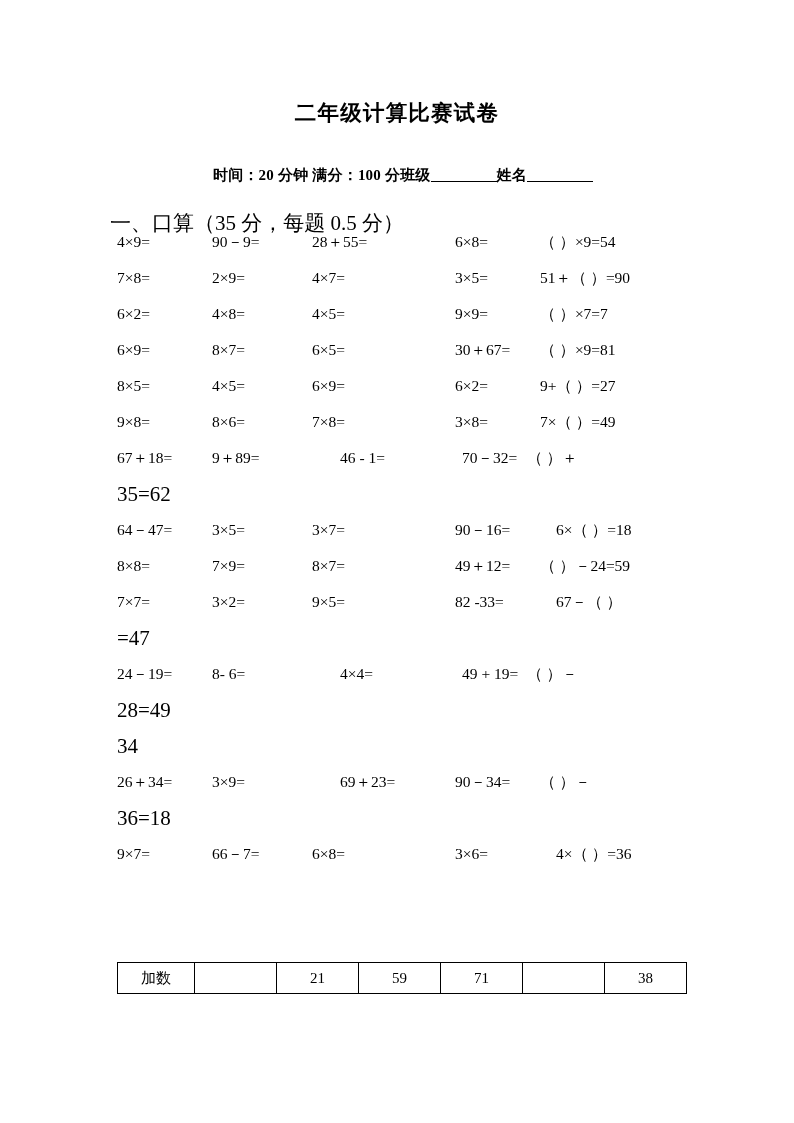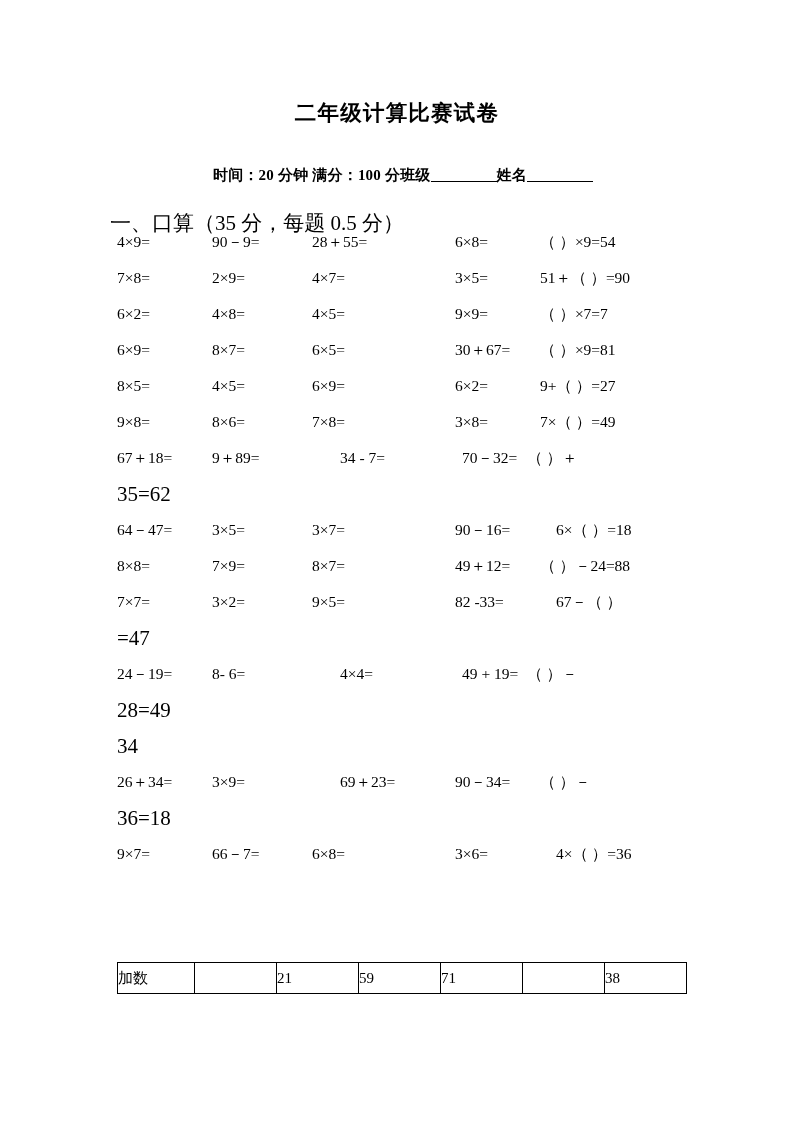--- a/index.html
+++ b/index.html
@@ -110,21 +110,21 @@
     position: absolute;
     left: 117px;
     top: 962px;
     border-collapse: collapse;
     table-layout: fixed;
     width: 566px;
   }
   .bottom-table td {
     border: 1.2px solid #000;
     height: 30px;
-    text-align: left;
+    text-align: center;
     vertical-align: middle;
     font-size: 15px;
     padding: 0;
   }
   .bottom-table td.label-cell { width: 76px; }
   .bottom-table td.data-cell  { width: 81px; }
 </style>
 </head>
 <body>
 
@@ -177,40 +177,40 @@
       <div class="prow">
         <span class="cell c1">9×8=</span>
         <span class="cell c2">8×6=</span>
         <span class="cell c3">7×8=</span>
         <span class="cell c4">3×8=</span>
         <span class="cell c5">7×（   ）=49</span>
       </div>
       <div class="prow">
         <span class="cell c1">67＋18=</span>
         <span class="cell c2">9＋89=</span>
-        <span class="cell c3 indent">34 - 7=</span>
+        <span class="cell c3 indent">46 - 1=</span>
         <span class="cell c4 indent">70－32=</span>
         <span class="cell c5 wide">（  ）＋</span>
       </div>
       <div class="wrapline">
         <span class="wrap-tail">35=62</span>
       </div>
       <div class="prow">
         <span class="cell c1">64－47=</span>
         <span class="cell c2">3×5=</span>
         <span class="cell c3">3×7=</span>
         <span class="cell c4">90－16=</span>
         <span class="cell c5 narrow">6×（  ）=18</span>
       </div>
       <div class="prow">
         <span class="cell c1">8×8=</span>
         <span class="cell c2">7×9=</span>
         <span class="cell c3">8×7=</span>
         <span class="cell c4">49＋12=</span>
-        <span class="cell c5">（  ）－24=88</span>
+        <span class="cell c5">（  ）－24=59</span>
       </div>
       <div class="prow">
         <span class="cell c1">7×7=</span>
         <span class="cell c2">3×2=</span>
         <span class="cell c3">9×5=</span>
         <span class="cell c4">82 -33=</span>
         <span class="cell c5 narrow">67－（   ）</span>
       </div>
       <div class="wrapline">
         <span class="wrap-tail">=47</span>

